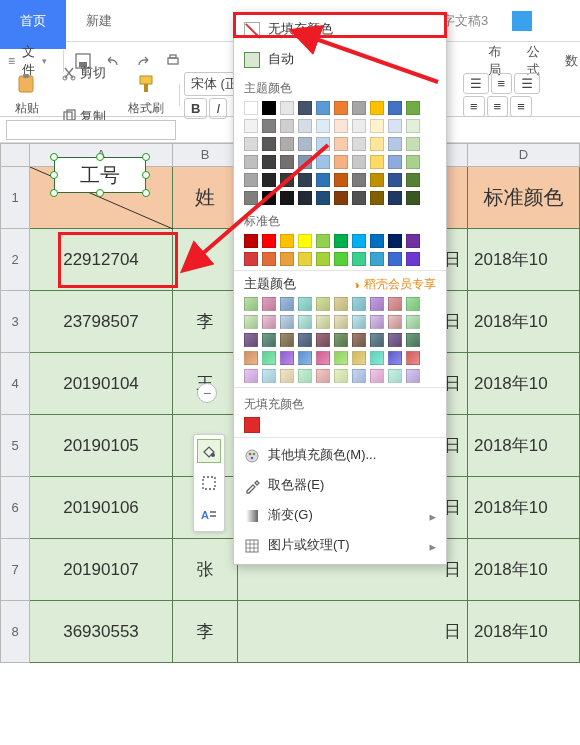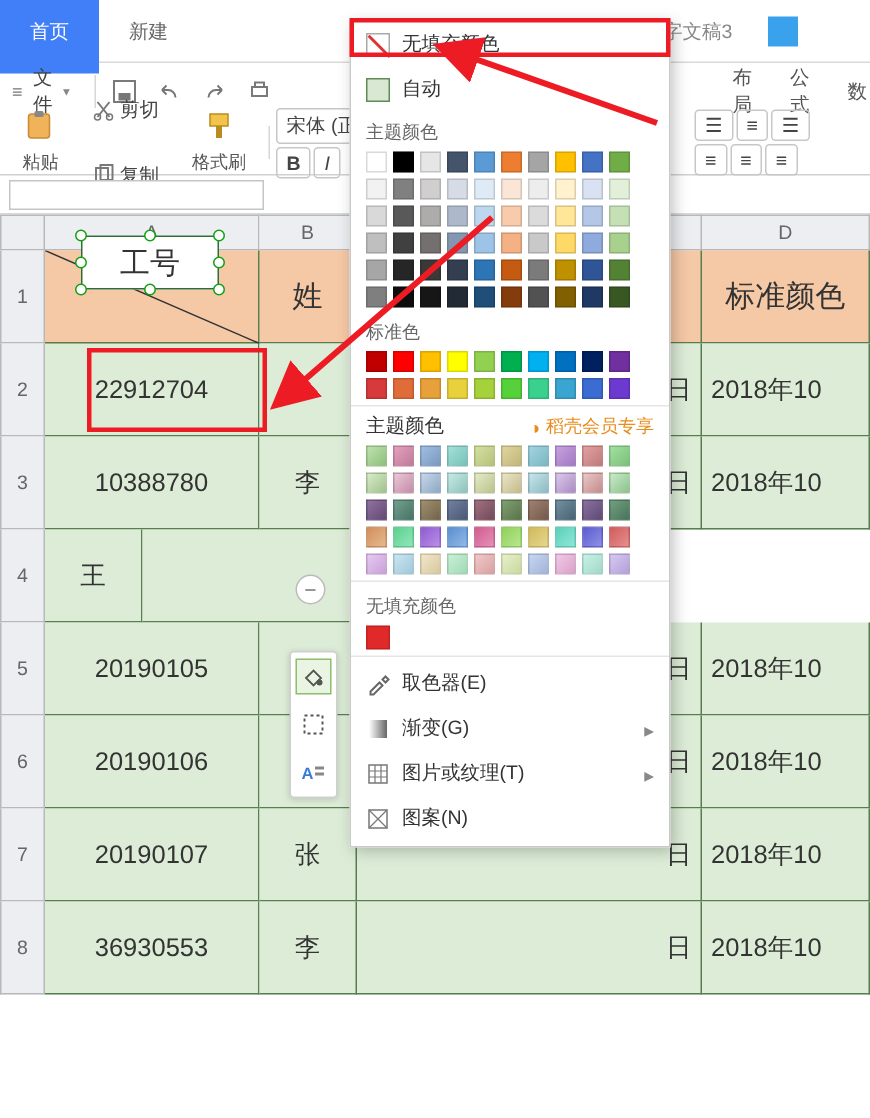--- a/index.html
+++ b/index.html
@@ -235,27 +235,28 @@
   <div id="data-rows">
       <div class="row data">
         <div class="rh">2</div>
         <div class="cell cA">22912704</div>
         <div class="cell cB"></div>
         <div class="cell cC" style="justify-content:flex-end;padding-right:6px;">日</div>
         <div class="cell cD" style="justify-content:flex-start;padding-left:6px;">2018年10</div>
       </div>
       <div class="row data">
         <div class="rh">3</div>
-        <div class="cell cA">10388780</div>
+        <div class="cell cA">23798507</div>
         <div class="cell cB">李</div>
         <div class="cell cC" style="justify-content:flex-end;padding-right:6px;">日</div>
         <div class="cell cD" style="justify-content:flex-start;padding-left:6px;">2018年10</div>
       </div>
       <div class="row data">
         <div class="rh">4</div>
+        <div class="cell cA">20190104</div>
         <div class="cell cB">王</div>
         <div class="cell cC" style="justify-content:flex-end;padding-right:6px;">日</div>
         <div class="cell cD" style="justify-content:flex-start;padding-left:6px;">2018年10</div>
       </div>
       <div class="row data">
         <div class="rh">5</div>
         <div class="cell cA">20190105</div>
         <div class="cell cB">吴</div>
         <div class="cell cC" style="justify-content:flex-end;padding-right:6px;">日</div>
         <div class="cell cD" style="justify-content:flex-start;padding-left:6px;">2018年10</div>
@@ -499,20 +500,29 @@
       </div>
     </div>
   <div class="cp-sep"></div>
   <div class="cp-head">无填充颜色</div>
   <div class="swatch-row">
       <span class="sw recent-sw"></span>
     </div>
   <div class="cp-sep"></div>
   <div class="cp-item">
     <svg width="16" height="16" viewBox="0 0 16 16">
+        <circle cx="8" cy="8" r="6" fill="#ddd" stroke="#999"></circle>
+        <circle cx="6" cy="6" r="1.3" fill="#d44"></circle>
+        <circle cx="10" cy="6" r="1.3" fill="#4a4"></circle>
+        <circle cx="8" cy="10" r="1.3" fill="#46d"></circle>
+      </svg>
+    <span>其他填充颜色(M)...</span>
+  </div>
+  <div class="cp-item">
+    <svg width="16" height="16" viewBox="0 0 16 16">
         <path d="M3 13l6-6 2 2-6 6H3v-2zM11 5l2-2 2 2-2 2z" fill="none" stroke="#666" stroke-width="1.3"></path>
       </svg>
     <span>取色器(E)</span>
   </div>
   <div class="cp-item">
     <svg width="16" height="16" viewBox="0 0 16 16">
         <rect x="2" y="2" width="12" height="12" fill="url(#g1)"></rect>
         <defs>
           <linearGradient id="g1">
             <stop offset="0" stop-color="#fff"></stop>
@@ -524,27 +534,20 @@
       <span style="margin-left:auto;color:#888;">▸</span>
   </div>
   <div class="cp-item">
     <svg width="16" height="16" viewBox="0 0 16 16">
         <rect x="2" y="2" width="12" height="12" fill="none" stroke="#777"></rect>
         <path d="M2 6h12M2 10h12M6 2v12M10 2v12" stroke="#777" stroke-width=".8"></path>
       </svg>
     <span>图片或纹理(T)</span>
       <span style="margin-left:auto;color:#888;">▸</span>
   </div>
-  <div class="cp-item">
-    <svg width="16" height="16" viewBox="0 0 16 16">
-        <rect x="2" y="2" width="12" height="12" fill="none" stroke="#777"></rect>
-        <path d="M2 2l12 12M14 2 2 14" stroke="#777" stroke-width=".8"></path>
-      </svg>
-    <span>图案(N)</span>
-  </div>
 </div>
 
 <div class="red-sel red-cell"></div>
 <div class="red-top"></div>
 
 <svg class="overlay" width="580" height="745">
   <defs>
       <marker id="ah" markerWidth="8" markerHeight="8" refX="6" refY="4" orient="auto">
         <path d="M0 0L8 4 0 8z" class="arrow-head"></path>
       </marker>

